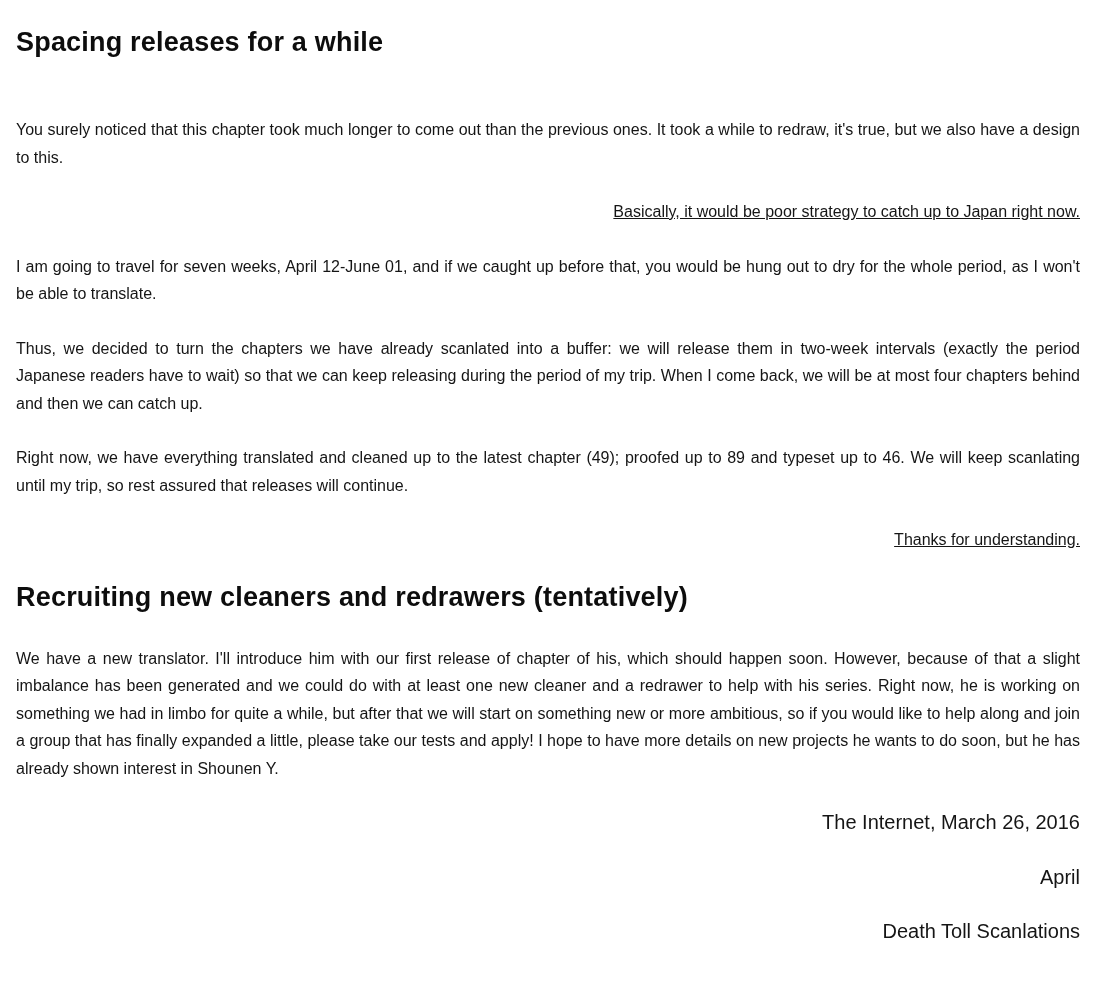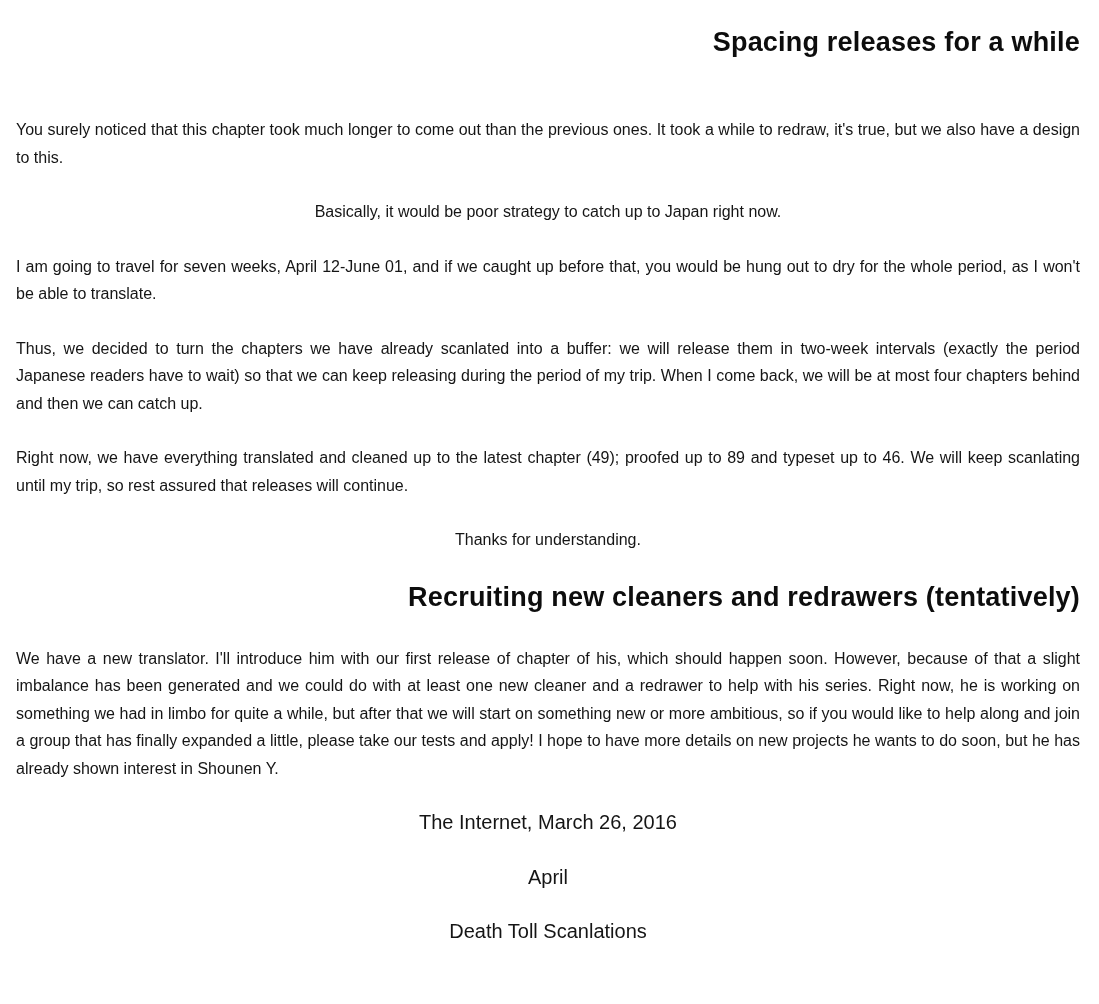--- a/index.html
+++ b/index.html
@@ -14,48 +14,49 @@
     margin: 0 auto;
     background: #ffffff;
     color: #111111;
     font-family: "Liberation Sans", sans-serif;
     box-sizing: border-box;
     padding: 0 19px 0 16px;
     overflow: hidden;
   }
   .doc-title {
     margin: 26px 0 58px 0;
-    text-align: right;
+    text-align: left;
     font-size: 27px;
     line-height: 32px;
     font-weight: bold;
     letter-spacing: 0.2px;
     color: #0d0d0d;
   }
   .doc-title.second {
     margin: 10px 0 32px 0;
   }
   .para {
     margin: 0 0 27px 0;
     font-size: 16px;
     line-height: 27.5px;
     text-align: justify;
     color: #151515;
   }
   .para.single {
-    text-align: center;
+    text-align: right;
+    text-decoration: underline;
   }
   .signature-block {
     margin-top: 0;
   }
   .sig-line {
     margin: 0 0 27px 0;
     font-size: 20px;
     line-height: 27.5px;
-    text-align: center;
+    text-align: right;
     color: #151515;
   }
 </style>
 </head>
 <body>
 
 <div class="page">
 
   <h1 class="doc-title">Spacing releases for a while</h1>
 

